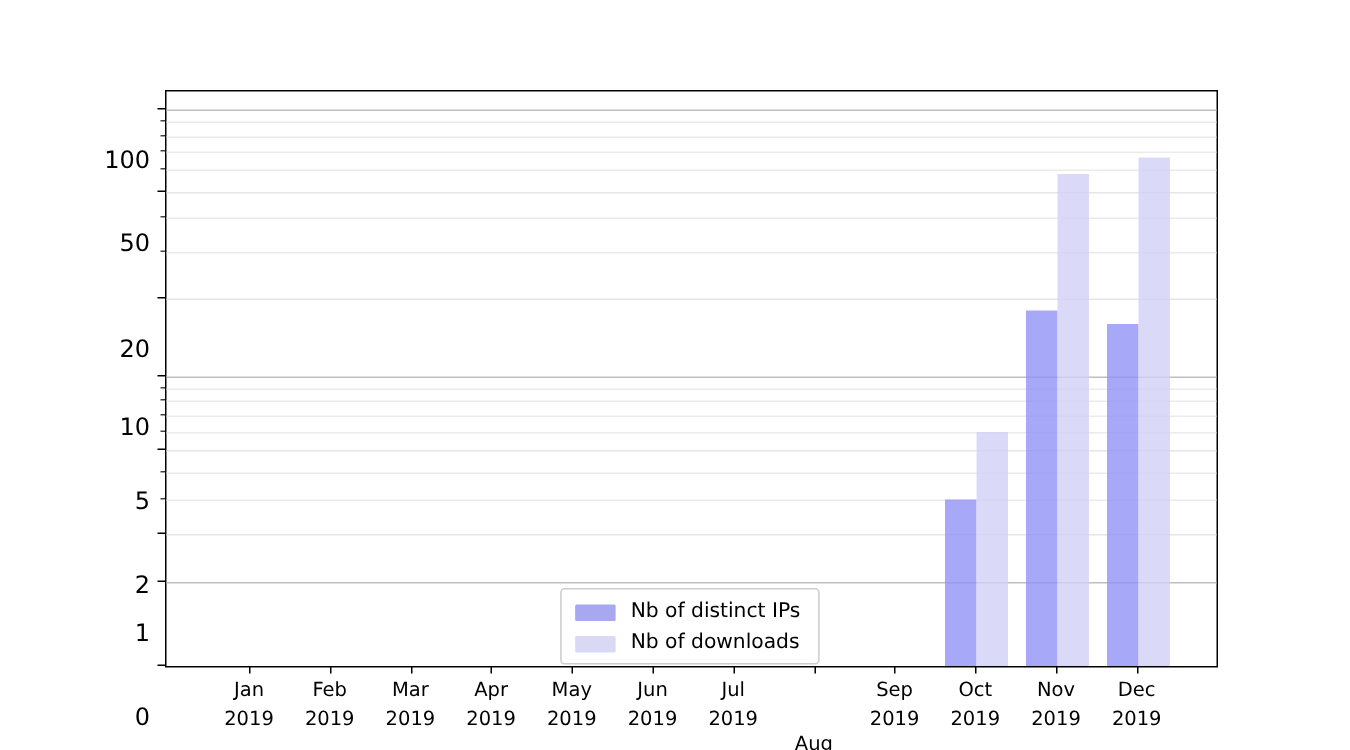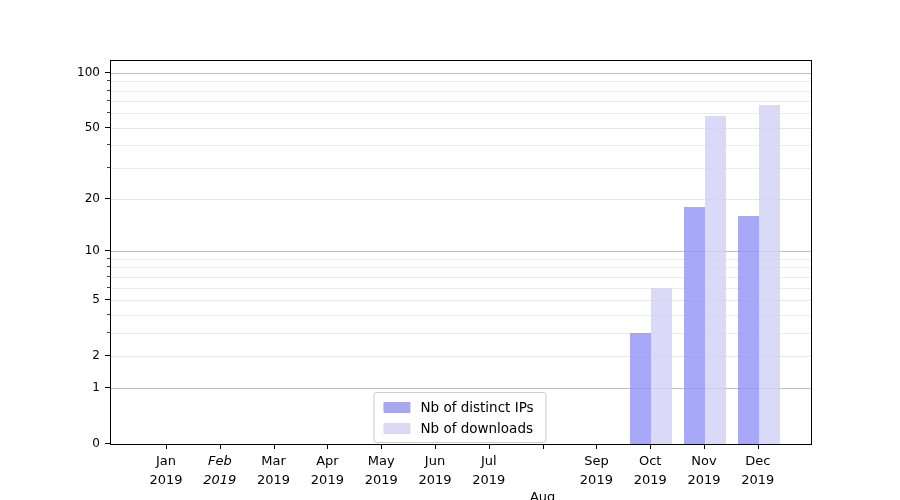--- a/index.html
+++ b/index.html
@@ -16,36 +16,36 @@
   .plot{
     position:absolute;left:110px;top:60px;width:700px;height:383px;
     border:1px solid #000;box-sizing:content-box;background:#fff;
   }
   .grid{position:absolute;left:0;width:700px;height:1px;}
   .grid.minor{background:#ebebeb;}
   .grid.labeled{background:#e6e6e6;}
   .grid.major{background:#bfbfbf;}
   .bar{position:absolute;}
   .ytick-label{
-    position:absolute;width:42px;text-align:right;font-size:12px;
-    line-height:16px;color:#000;
+    position:absolute;width:42px;text-align:right;font-size:16px;
+    line-height:16px;color:#000;margin-top:35px;
   }
   .ytick-mark{position:absolute;height:1px;width:5px;background:#000;}
   .ytick-mark.minor{width:3px;background:#444;}
   .xtick-mark{position:absolute;width:1px;height:5px;background:#000;}
   .xtick-label{
     position:absolute;width:56px;text-align:center;font-size:13px;
     line-height:19px;color:#000;white-space:pre-line;
   }
   .legend{
     position:absolute;left:460px;top:392px;transform:translateX(-50%);
     background:#ffffff;border:1px solid #cccccc;border-radius:3px;
     padding:7px 12px 7px 9px;display:flex;flex-direction:column;gap:7px;
   }
-  .legend-row{display:flex;align-items:center;gap:10px;}
+  .legend-row{display:flex;align-items:flex-end;gap:10px;}
   .legend-swatch{width:27px;height:11px;border-radius:1px;flex:0 0 auto;}
   .legend-label{font-size:13.5px;line-height:14px;color:#000;white-space:nowrap;}
 </style>
 </head>
 <body>
 
 <div class="figure">
 
   <div class="plot" id="plot">
     <div id="gridlines">
@@ -107,21 +107,21 @@
       <div class="ytick-mark minor" style="left: 107px; top: 112.3px;"></div>
       <div class="ytick-mark minor" style="left: 107px; top: 100.1px;"></div>
       <div class="ytick-mark minor" style="left: 107px; top: 89.5px;"></div>
       <div class="ytick-mark minor" style="left: 107px; top: 80.1px;"></div>
     </div>
   <div id="xaxis">
       <div class="xtick-mark" style="left: 166px; top: 444px;"></div>
       <div class="xtick-label" style="left: 138px; top: 451px;">Jan
 2019</div>
       <div class="xtick-mark" style="left: 219.8px; top: 444px;"></div>
-      <div class="xtick-label" style="left: 191.8px; top: 451px; font-style: italic;">Feb
+      <div class="xtick-label" style="left: 191.8px; top: 451px;">Feb
 2019</div>
       <div class="xtick-mark" style="left: 273.6px; top: 444px;"></div>
       <div class="xtick-label" style="left: 245.6px; top: 451px;">Mar
 2019</div>
       <div class="xtick-mark" style="left: 327.4px; top: 444px;"></div>
       <div class="xtick-label" style="left: 299.4px; top: 451px;">Apr
 2019</div>
       <div class="xtick-mark" style="left: 381.2px; top: 444px;"></div>
       <div class="xtick-label" style="left: 353.2px; top: 451px;">May
 2019</div>

